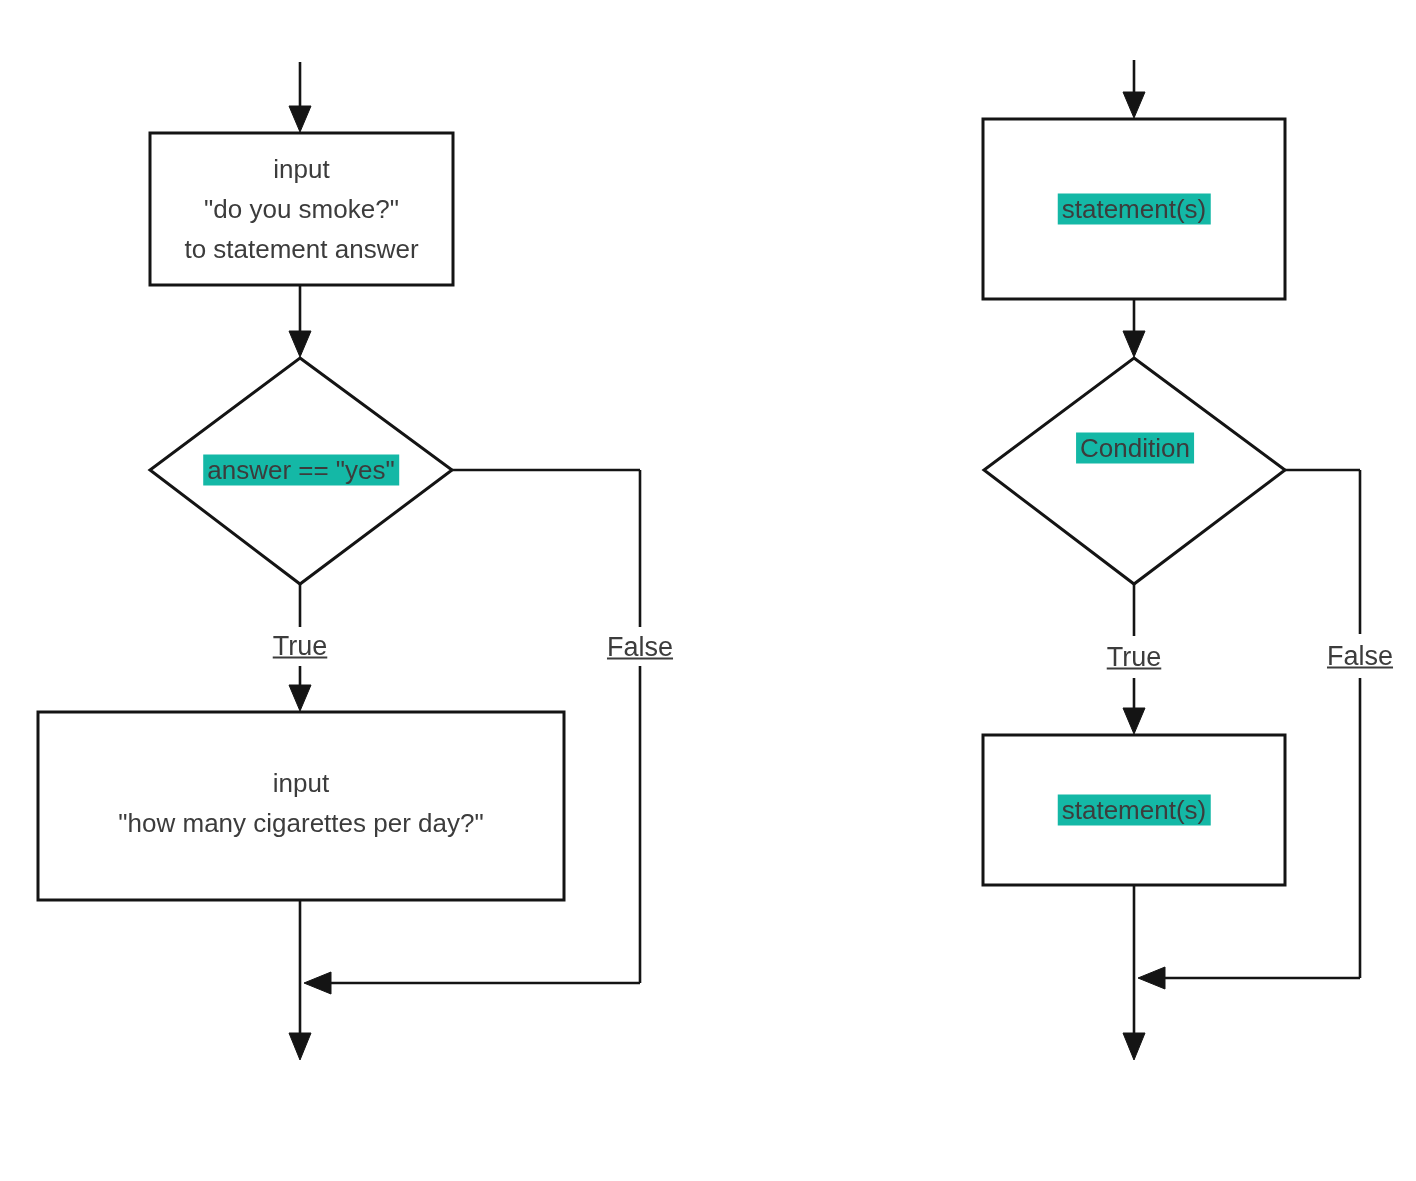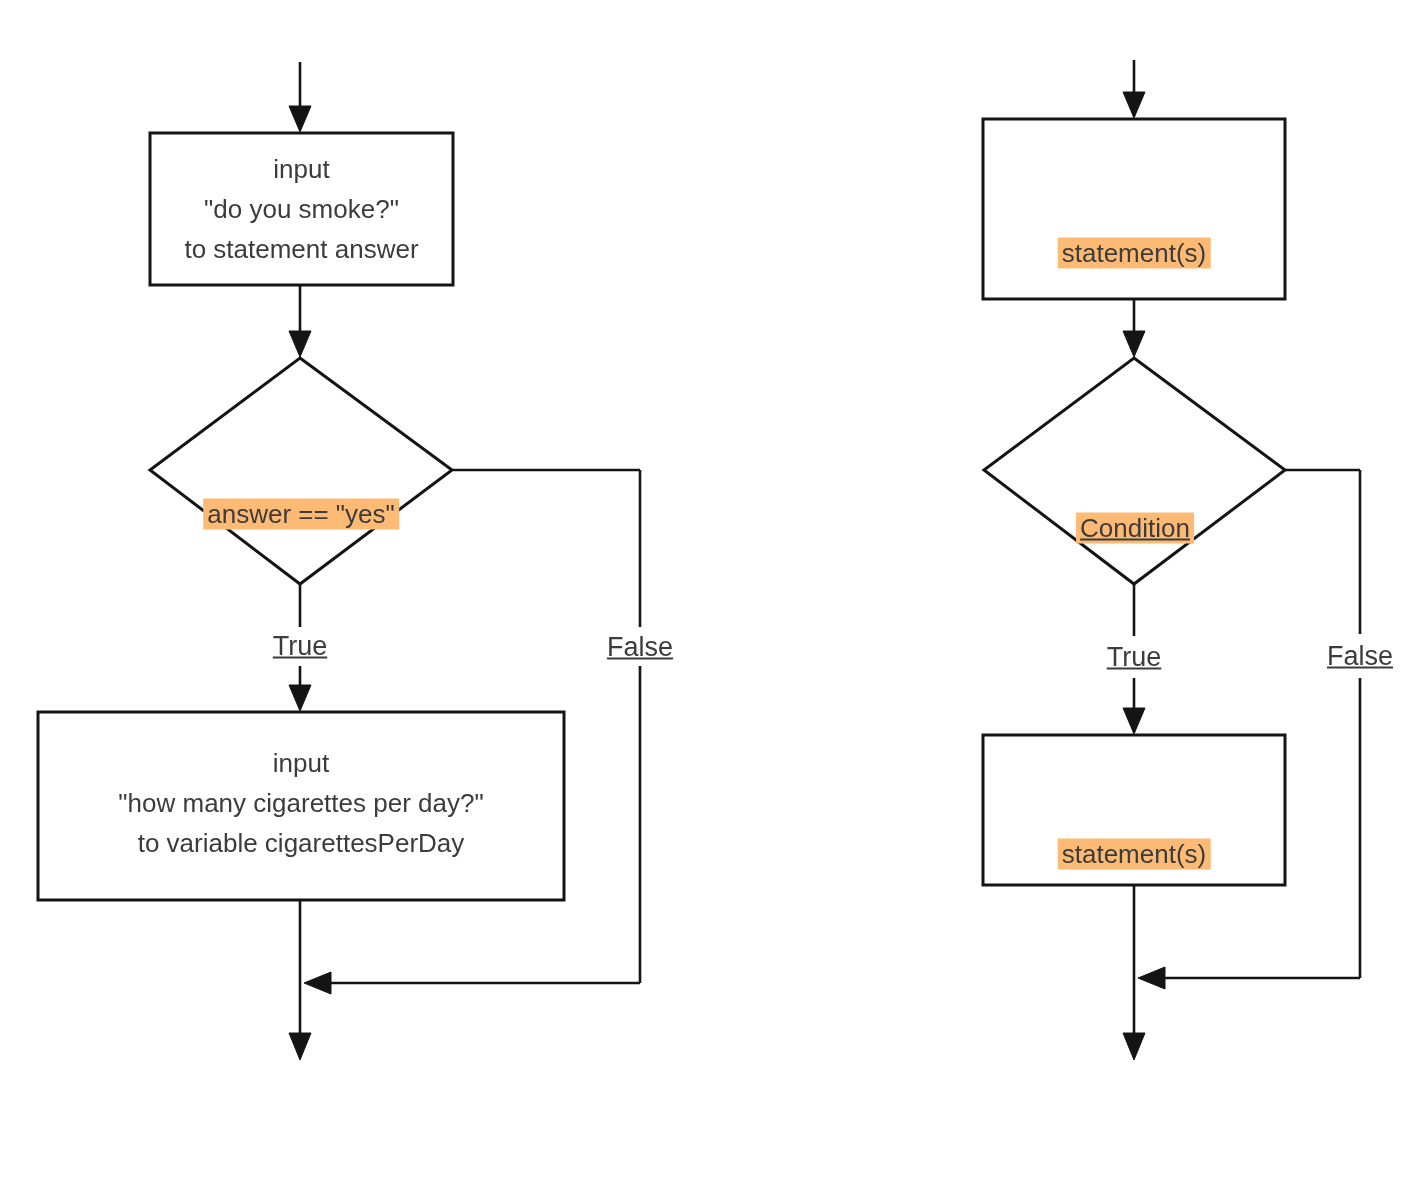--- a/index.html
+++ b/index.html
@@ -38,23 +38,22 @@
   .box-text span {
     display: block;
     white-space: nowrap;
   }
   .center-label {
     position: absolute;
     transform: translate(-50%, -50%);
     white-space: nowrap;
     font-size: 26px;
     color: #3c3c3c;
-    background: #fdba74;
+    background: #14b8a6;
     padding: 0 4px;
-    margin-top: 44px;
   }
   .branch-label {
     position: absolute;
     transform: translate(-50%, -50%);
     white-space: nowrap;
     font-size: 27px;
     color: #3c3c3c;
     background: #ffffff;
     padding: 0 3px;
     text-decoration: underline;
@@ -140,26 +139,25 @@
 
   <div class="center-label" style="left:301px; top:470px;">answer == "yes"</div>
 
   <div class="branch-label" style="left:300px; top:646px;">True</div>
 
   <div class="branch-label" style="left:640px; top:647px;">False</div>
 
   <div class="box-text" style="left:40px; top:714px; width:522px; height:178px;">
     <span>input</span>
     <span>"how many cigarettes per day?"</span>
-    <span>to variable cigarettesPerDay</span>
   </div>
 
   <div class="center-label" style="left:1134px; top:209px;">statement(s)</div>
 
-  <div class="center-label" style="left:1135px; top:484px;text-decoration:underline;">Condition</div>
+  <div class="center-label" style="left:1135px; top:448px;">Condition</div>
 
   <div class="branch-label" style="left:1134px; top:657px;">True</div>
 
   <div class="branch-label" style="left:1360px; top:656px;">False</div>
 
   <div class="center-label" style="left:1134px; top:810px;">statement(s)</div>
 
 </div>
 
 </body></html>

